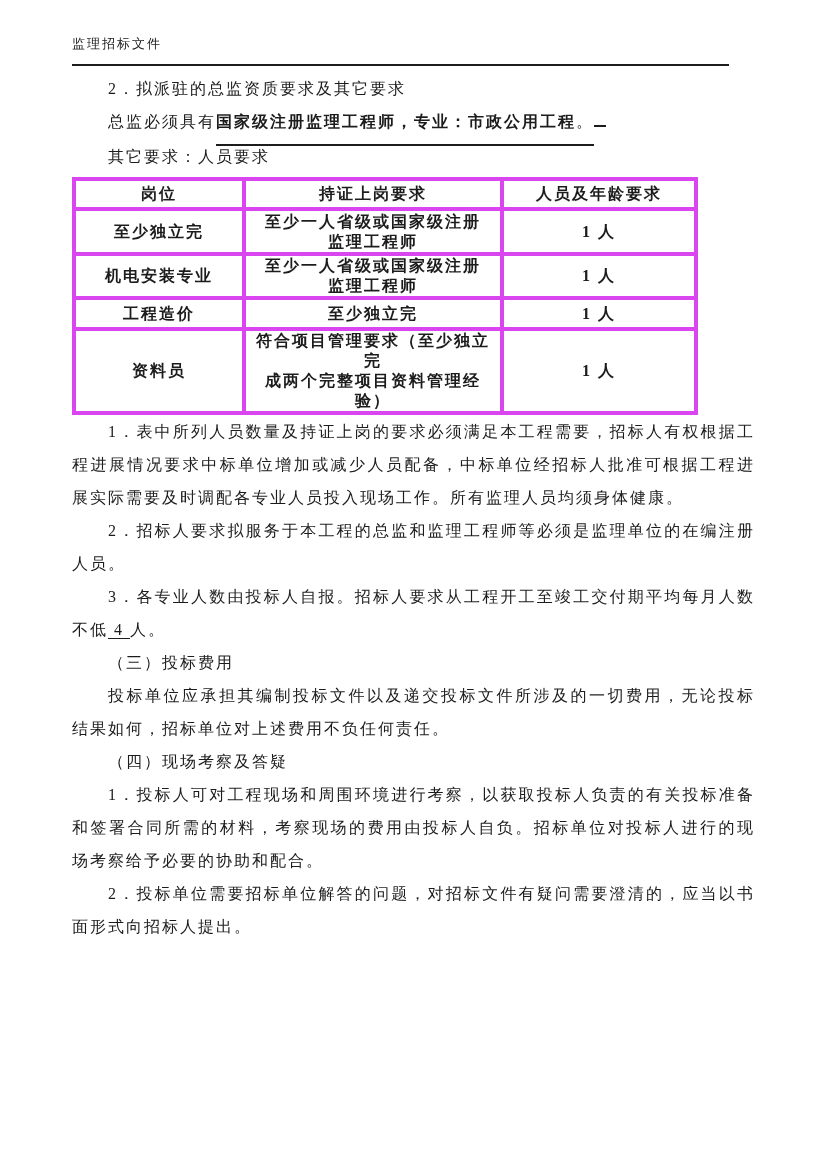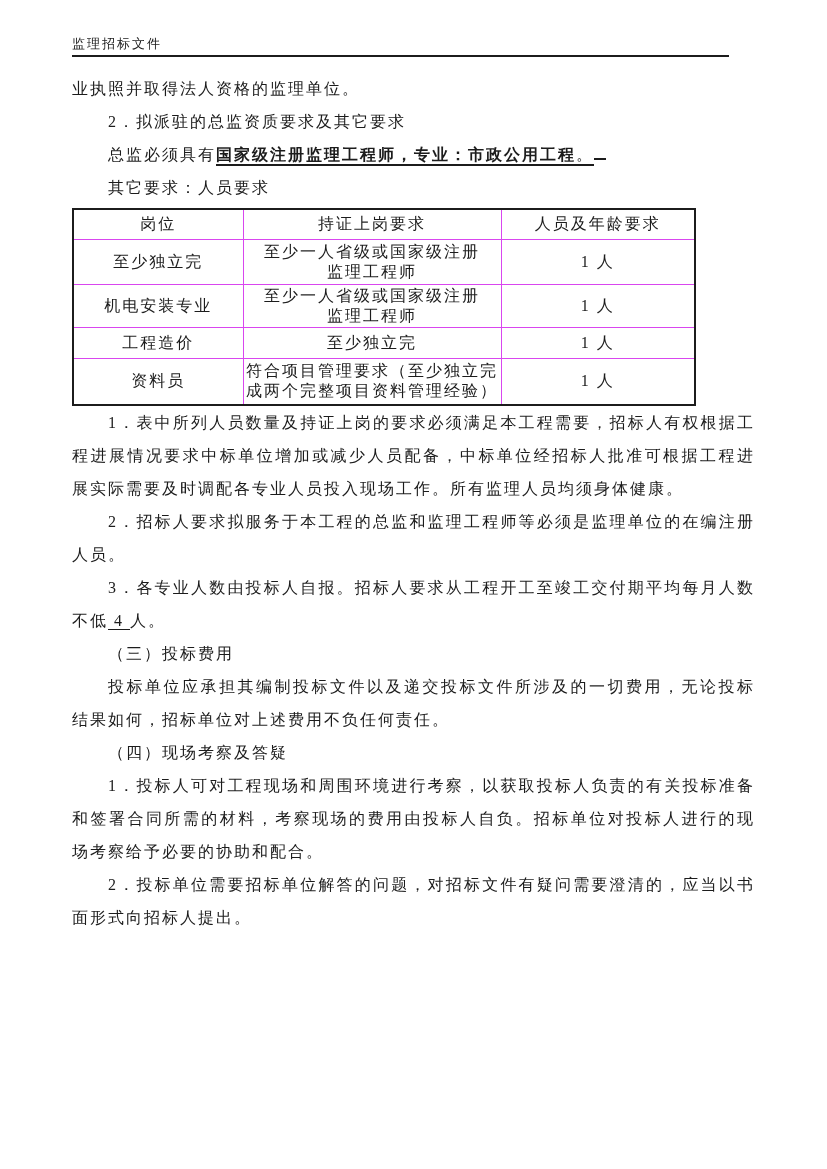--- a/index.html
+++ b/index.html
@@ -8,66 +8,65 @@
     width:827px;height:1169px;
     background:#ffffff;
     color:#1c1c1c;
     font-family:"Liberation Serif","DejaVu Serif",serif;
     overflow:hidden;
   }
   
   .doc-header{
     position:absolute;left:72px;top:36px;width:657px;
     font-size:13px;line-height:15px;letter-spacing:2px;
-    padding-bottom:4px;
+    padding-bottom:13px;
     border-bottom:2px solid #1c1c1c;
   }
   
   .content{
     position:absolute;left:72px;top:72px;width:683px;
     font-size:16px;line-height:33px;
     letter-spacing:2px;
     text-align:justify;
     text-justify:inter-character;
   }
   .content p{margin:0;text-indent:36px;}
   .content p.noindent{text-indent:0;}
   .emph{font-weight:700;}
-  .underlined{border-bottom:2px solid #1c1c1c;padding-bottom:1px;}
+  .underlined{border-bottom:2px solid #1c1c1c;padding-bottom:12px;font-family:Liberation Mono, monospace;}
   .underline-ext{display:inline-block;width:12px;height:1em;
     border-bottom:2px solid #1c1c1c;vertical-align:baseline;}
   .num-underline{border-bottom:1px solid #1c1c1c;}
   
   table.req{
     border-collapse:collapse;table-layout:fixed;
     width:622px;margin:4px 0 0 0;
     border:2px solid #1c1c1c;
     font-size:16px;line-height:20px;letter-spacing:2px;
   }
   table.req th,table.req td{
-    border:1px solid #d946ef;
-    font-weight:normal;
+    border:4px solid #d946ef;
+    font-weight:bold;
     text-align:center;vertical-align:middle;
     padding:0 2px;
     overflow:hidden;
   }
   td.cert{white-space:pre-line;}
 </style>
 </head>
 <body>
 
 <div class="page">
 
   <div class="doc-header">
     <span>监理招标文件</span>
   </div>
 
   <div class="content">
 
-    <p class="noindent">业执照并取得法人资格的监理单位。</p>
 
     <p>2．拟派驻的总监资质要求及其它要求</p>
 
     <p><span>总监必须具有</span><span class="underlined"><span class="emph">国家级注册监理工程师，专业：市政公用工程</span><span>。</span></span><span class="underline-ext"></span></p>
 
     <p>其它要求：人员要求</p>
 
     <table class="req">
       <colgroup>
         <col style="width:170px">

